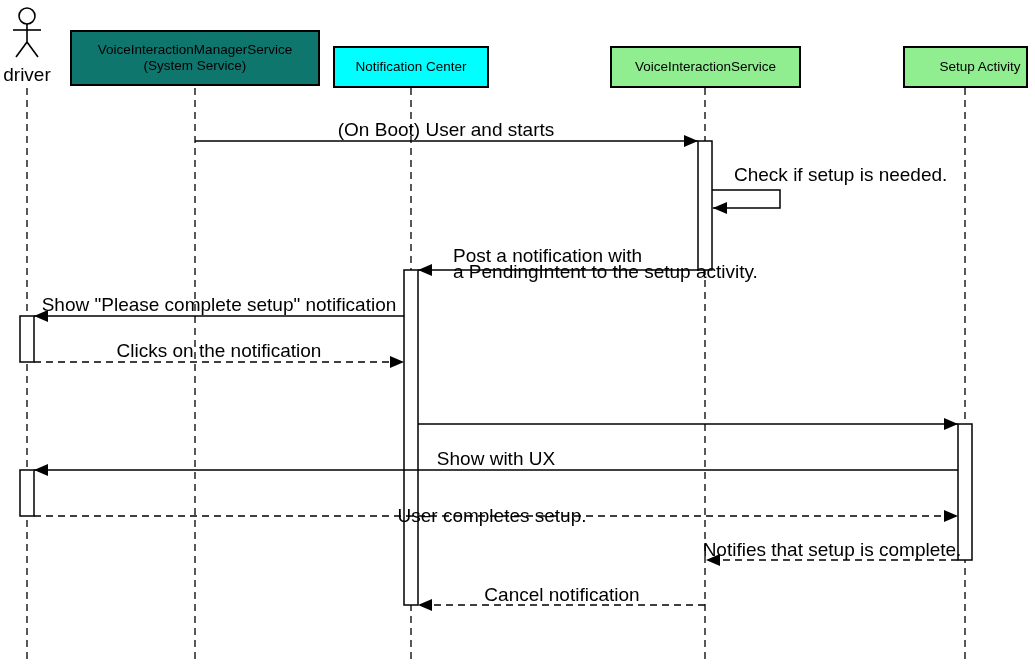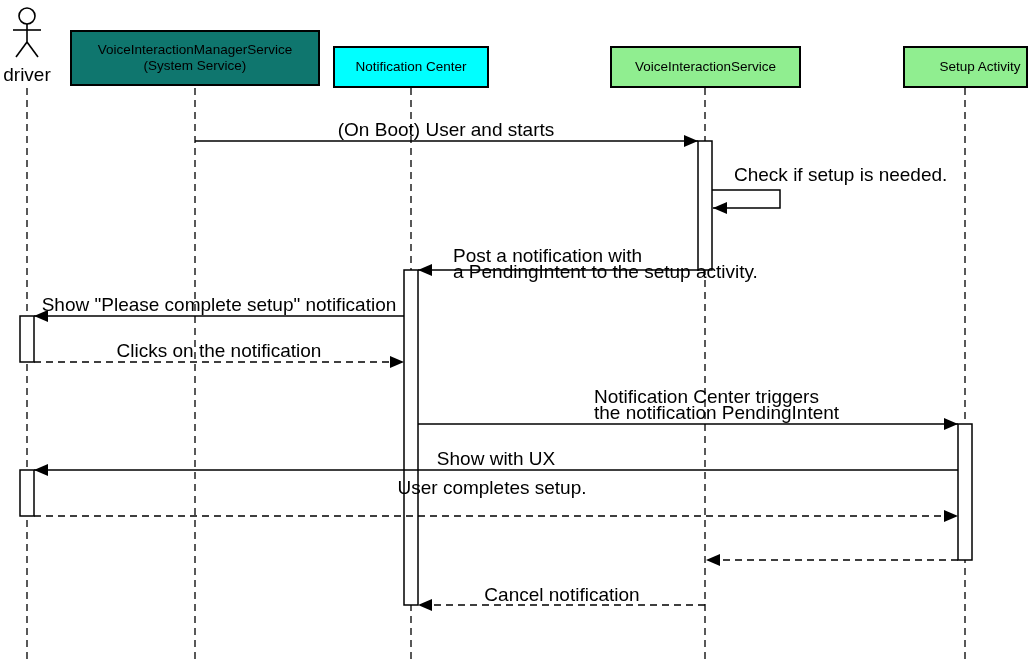--- a/index.html
+++ b/index.html
@@ -85,19 +85,18 @@
   <div class="pbox" style="left: 903px; top: 46px; width: 125px; height: 42px; background-color: rgb(144, 238, 144); padding-left: 29px;">
     <span class="pbox-label">Setup Activity</span>
   </div>
 
   <div class="msg-label center" style="left:446px; top:122px;">(On Boot) User and starts</div>
   <div class="msg-label" style="left:734px; top:167px;text-align:center;">Check if setup is needed.</div>
   <div class="msg-label" style="left:440px; top:248px;margin-left:13px;">Post a notification with
 a PendingIntent to the setup activity.</div>
   <div class="msg-label center" style="left:219px; top:297px;">Show "Please complete setup" notification</div>
   <div class="msg-label center" style="left:219px; top:343px;">Clicks on the notification</div>
-  <div class="msg-label" style="left:594px; top:389px;">Notification Center triggers
-the notification PendingIntent</div>
   <div class="msg-label center" style="left:496px; top:451px;">Show with UX</div>
-  <div class="msg-label center" style="left:492px; top:480px;">User completes setup.</div>
+  <div class="msg-label center" style="left:492px; top:508px;">User completes setup.</div>
+  <div class="msg-label center" style="left:832px; top:542px;">Notifies that setup is complete.</div>
   <div class="msg-label center" style="left:562px; top:587px;">Cancel notification</div>
 
 </div>
 
 </body></html>

